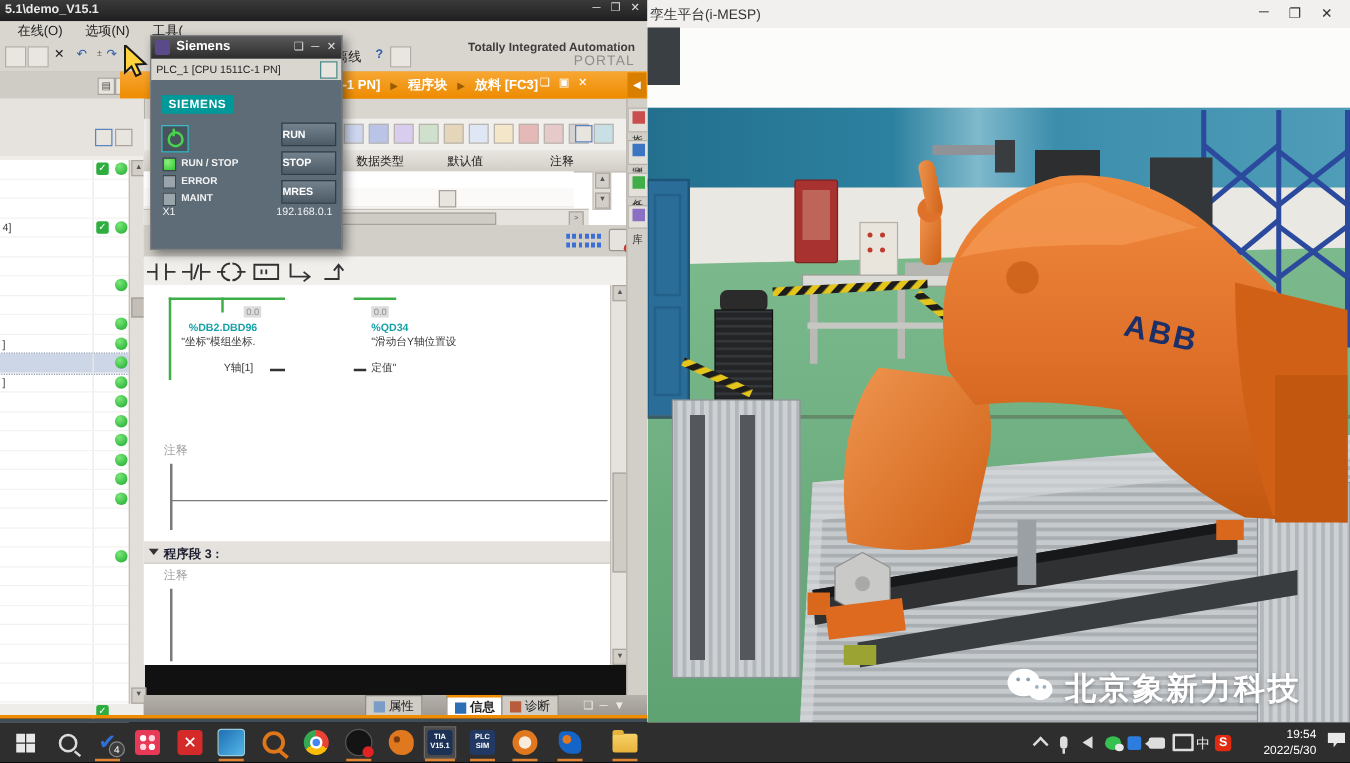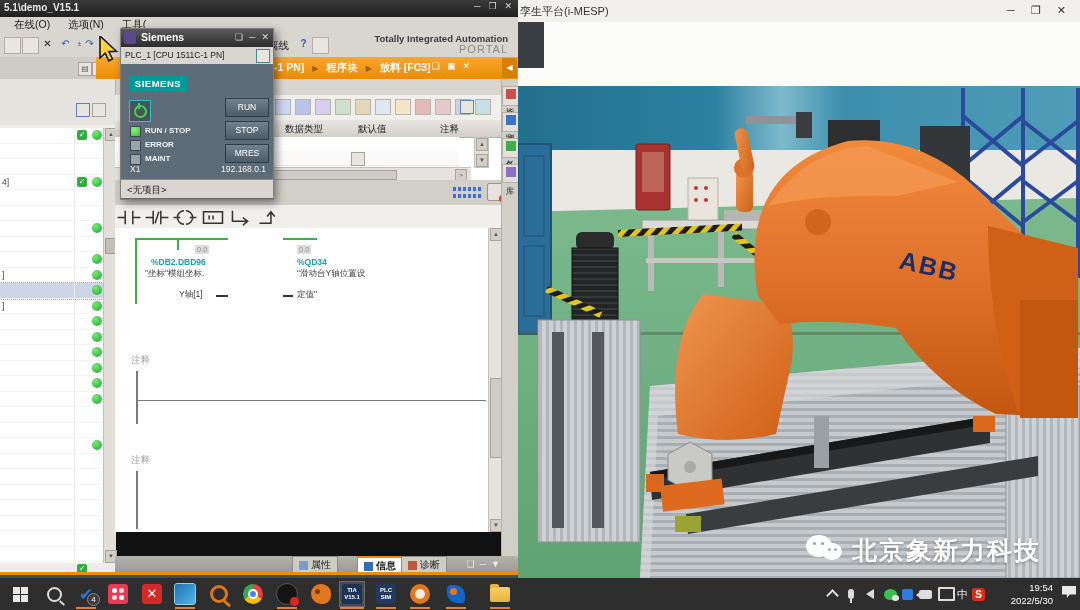--- a/index.html
+++ b/index.html
@@ -107,21 +107,21 @@
     font-size:8.5px;color:#1c1c1c;}
   #ps-body{position:absolute;left:0;top:35px;width:152px;height:115px;background:#5d6c77;}
   #ps-brand{position:absolute;left:8px;top:12px;width:58px;height:15px;background:#009999;color:#fff;
     font-size:9.5px;font-weight:bold;text-align:center;line-height:15px;letter-spacing:.5px;}
   #ps-power{position:absolute;left:8px;top:36px;width:20px;height:20px;background:#47545e;border:1px solid #35bdc9;}
   #ps-power .ring{position:absolute;left:4px;top:4px;width:9px;height:9px;border:2px solid #49d24d;border-radius:50%;}
   #ps-power .stick{position:absolute;left:8px;top:2px;width:2px;height:6px;background:#49d24d;}
   .led{position:absolute;left:9px;width:9px;height:9px;border:1px solid #3c4750;}
   .ledlab{position:absolute;left:24px;font-size:8px;font-weight:bold;color:#f2f2f2;}
   .psbtn{position:absolute;left:104px;width:42px;height:17px;background:linear-gradient(#74828d,#4c5b66);
-    border:1px solid #2f3e49;color:#fff;font-size:8.5px;font-weight:normal;text-align:center;line-height:16px;}
+    border:1px solid #2f3e49;color:#fff;font-size:8.5px;font-weight:bold;text-align:left;line-height:16px;}
   #ps-foot{position:absolute;left:0;top:150px;width:152px;height:19px;background:#d9d5cf;border-top:1px solid #8f8b84;
     font-size:9.5px;color:#222;line-height:19px;padding-left:6px;box-sizing:border-box;}
   
   #cursor{position:absolute;left:98px;top:36px;z-index:60;}
   
   #simwin{position:absolute;left:518px;top:0;width:562px;height:578px;background:#fdfdfc;}
   #sim-title{position:absolute;left:0;top:0;width:562px;height:22px;background:#f1f0ef;border-bottom:1px solid #d8d6d3;
     font-size:11px;color:#333;}
   #sim-menustrip{position:absolute;left:0;top:22px;width:562px;height:64px;background:#fcfcfb;}
   #sim-darkblock{position:absolute;left:0;top:22px;width:26px;height:46px;background:#3a3f44;}
@@ -351,20 +351,24 @@
       <span class="lcomment" style="left:64px;top:61px;">Y轴[1]</span>
       <span class="mon" style="left:182px;top:17px;">0.0</span>
       <span class="operand" style="left:182px;top:29px;">%QD34</span>
       <span class="lcomment" style="left:182px;top:40px;">"滑动台Y轴位置设</span>
       <span class="lcomment" style="left:182px;top:61px;">定值"</span>
 
       <span class="netcomm" style="top:126px;">注释</span>
       <div class="grail" style="left:21px;top:143px;width:1.5px;height:53px;"></div>
       <div class="grail" style="left:21px;top:172px;width:350px;height:1px;"></div>
 
+      <div class="nethead" style="top:205px;">
+        <span class="tri"></span>
+        <span class="nt">程序段 3 :</span>
+      </div>
       <span class="netcomm" style="top:226px;">注释</span>
       <div class="grail" style="left:21px;top:243px;width:1.5px;height:58px;"></div>
     </div>
 
     <div id="vscroll">
       <span class="scr-btn" style="top:0;">▲</span>
       <div id="vthumb"></div>
       <span class="scr-btn" style="bottom:0;">▼</span>
     </div>
 
@@ -444,21 +448,20 @@
           <span class="ledlab" style="top: 90px;">MAINT</span>
         </div>
       <div id="ps-buttons">
           <div class="psbtn" style="top: 34px;">RUN</div>
           <div class="psbtn" style="top: 57px;">STOP</div>
           <div class="psbtn" style="top: 80px;">MRES</div>
         </div>
       <span style="position:absolute;left:9px;top:100px;font-size:8.5px;color:#f2f2f2;">X1</span>
       <span style="position:absolute;right:7px;top:100px;font-size:8.5px;color:#f2f2f2;">192.168.0.1</span>
     </div>
-    <div id="ps-foot">&lt;无项目&gt;</div>
   </div>
 
   <svg id="cursor" width="22" height="26" viewBox="0 0 11 13">
     <polygon points="1,0 1,11 3.6,8.6 5.4,12.4 7.2,11.5 5.4,7.8 9.2,7.6" fill="#ffd23e" stroke="#1a1a1a" stroke-width="0.8"></polygon>
   </svg>
 
   <div id="simwin">
     <div id="sim-title">
       <span style="position:absolute;left:2px;top:4px;">孪生平台(i-MESP)</span>
       <span class="winctl" style="right:14px;top:4px;gap:16px;color:#333;font-size:11px;">

